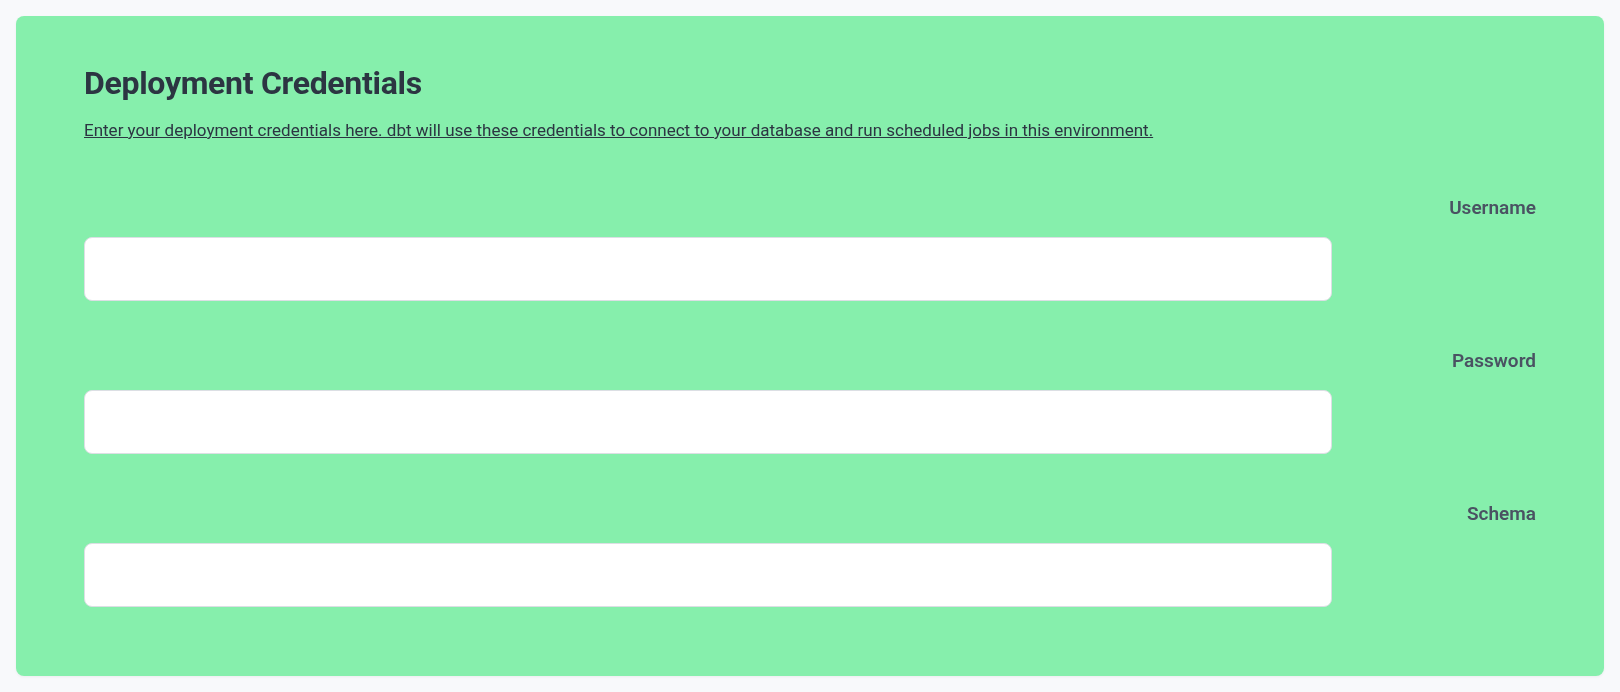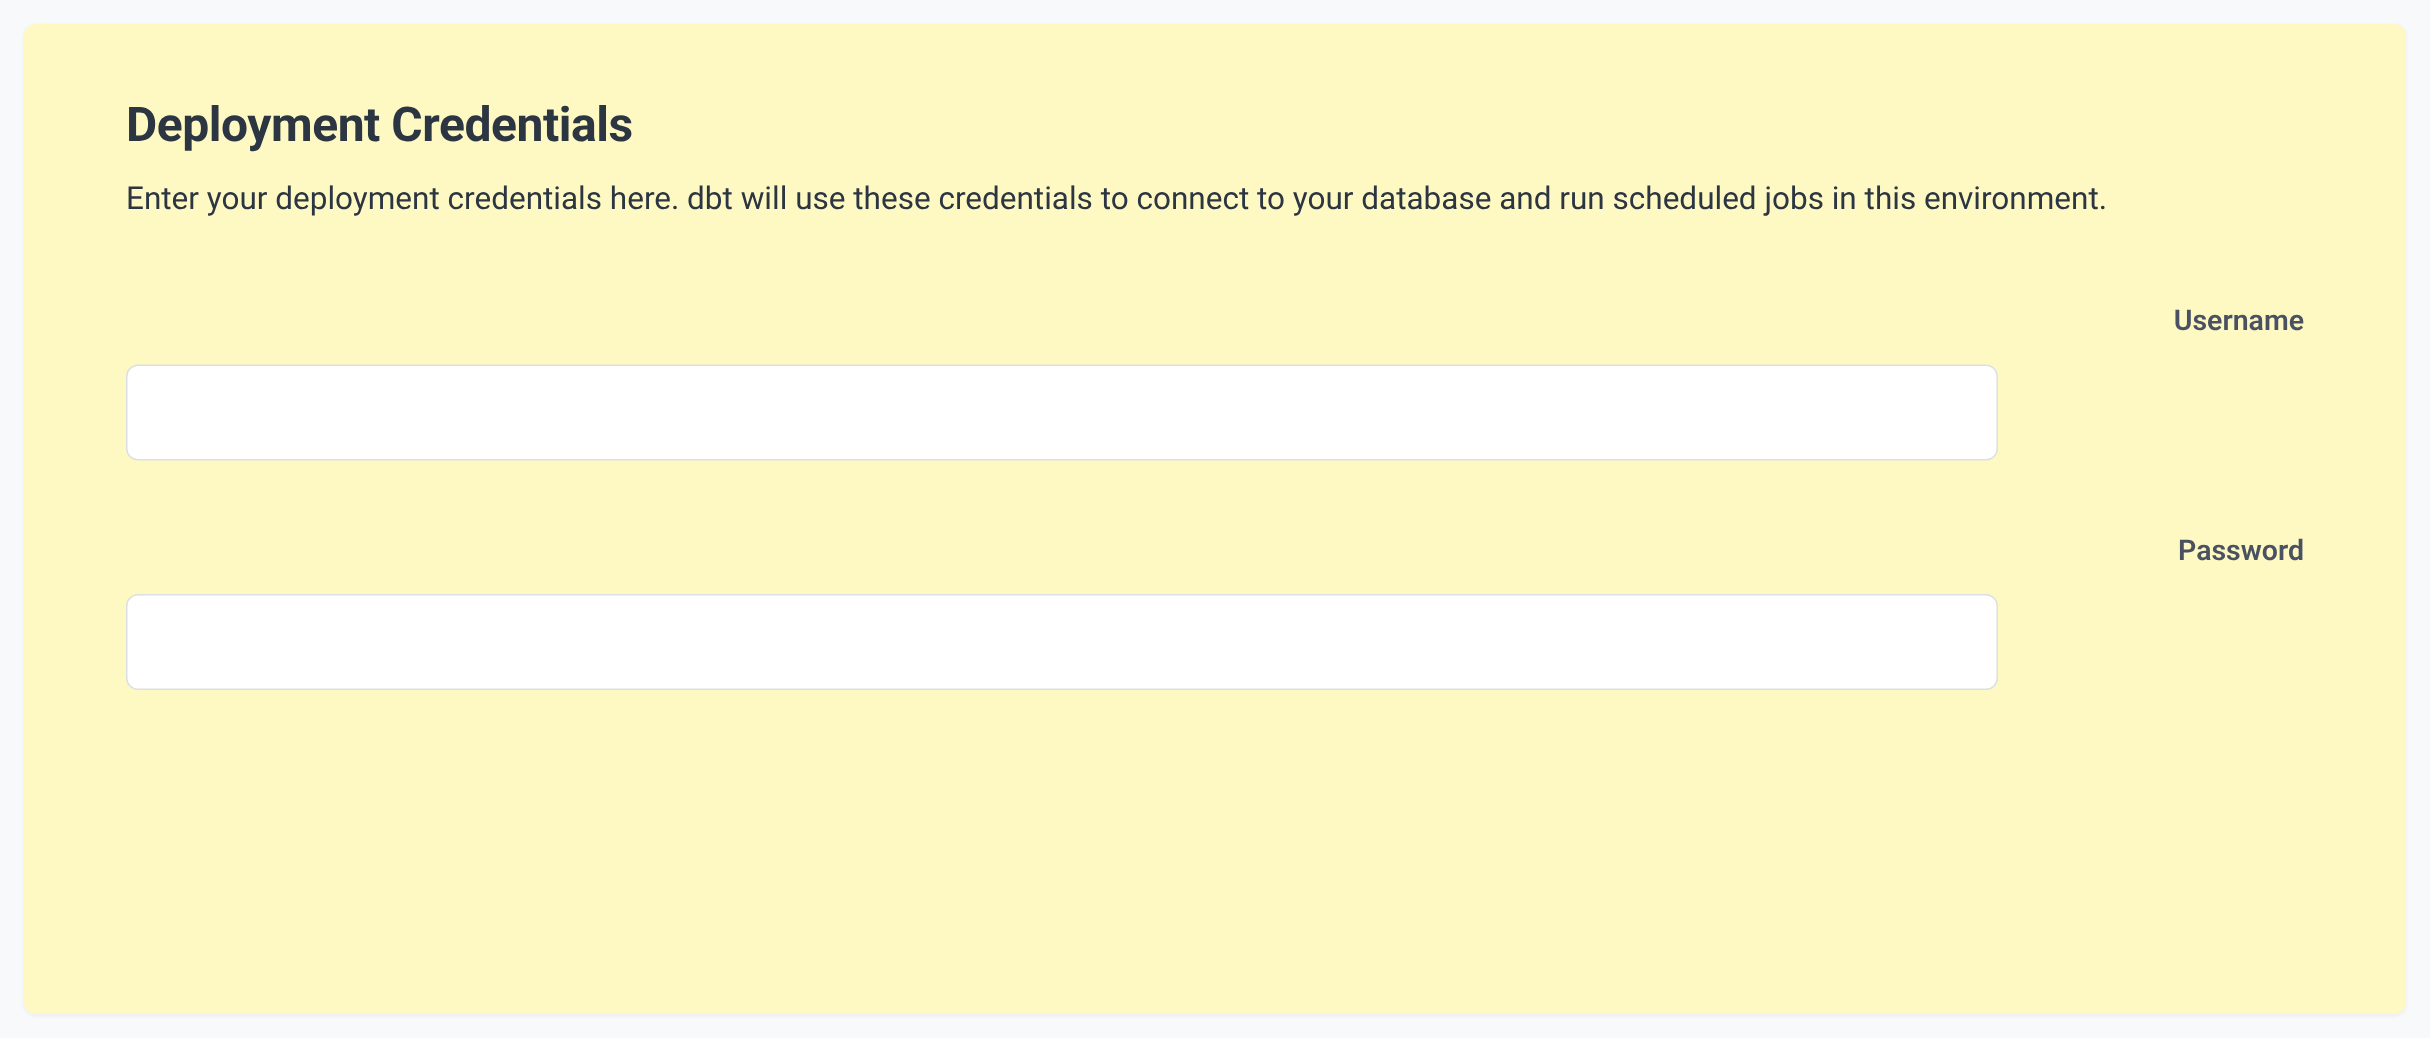--- a/index.html
+++ b/index.html
@@ -8,38 +8,39 @@
       box-sizing: border-box;
     }
     body {
       font-family: -apple-system, BlinkMacSystemFont, "Segoe UI", Roboto, Helvetica, Arial, sans-serif;
       background-color: #f8f9fb;
       width: 1620px;
       height: 692px;
       padding: 16px;
     }
     .card {
-      background-color: #fef9c3;
+      background-color: #86efac;
       border-radius: 8px;
       padding: 48px 68px 40px 68px;
       box-shadow: 0 1px 3px rgba(0,0,0,0.05);
       height: 100%;
     }
     .section-title {
       font-size: 32px;
       font-weight: 700;
       color: #2c3542;
       margin-bottom: 16px;
       letter-spacing: -0.3px;
     }
     .section-description {
-      font-size: 21px;
+      font-size: 17px;
       color: #2c3542;
       line-height: 1.5;
       margin-bottom: 52px;
+      text-decoration: underline;
     }
     .form-group {
       margin-bottom: 48px;
     }
     .form-label {
       display: block;
       font-size: 19px;
       font-weight: 600;
       color: #4a5262;
       margin-bottom: 18px;
@@ -67,13 +68,17 @@
   <div class="form-group">
     <label class="form-label">Username</label>
     <input type="text" class="form-input" value="" style="">
   </div>
 
   <div class="form-group">
     <label class="form-label">Password</label>
     <input type="password" class="form-input" value="" style="">
   </div>
 
+  <div class="form-group">
+    <label class="form-label">Schema</label>
+    <input type="text" class="form-input" value="" style="">
+  </div>
 </div>
 
 </body></html>

